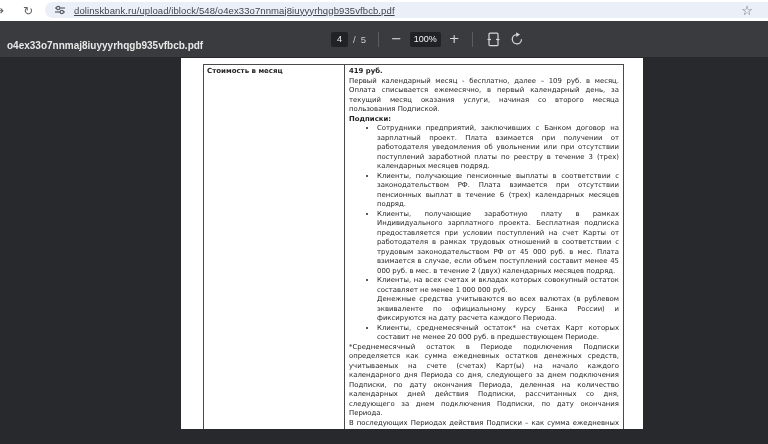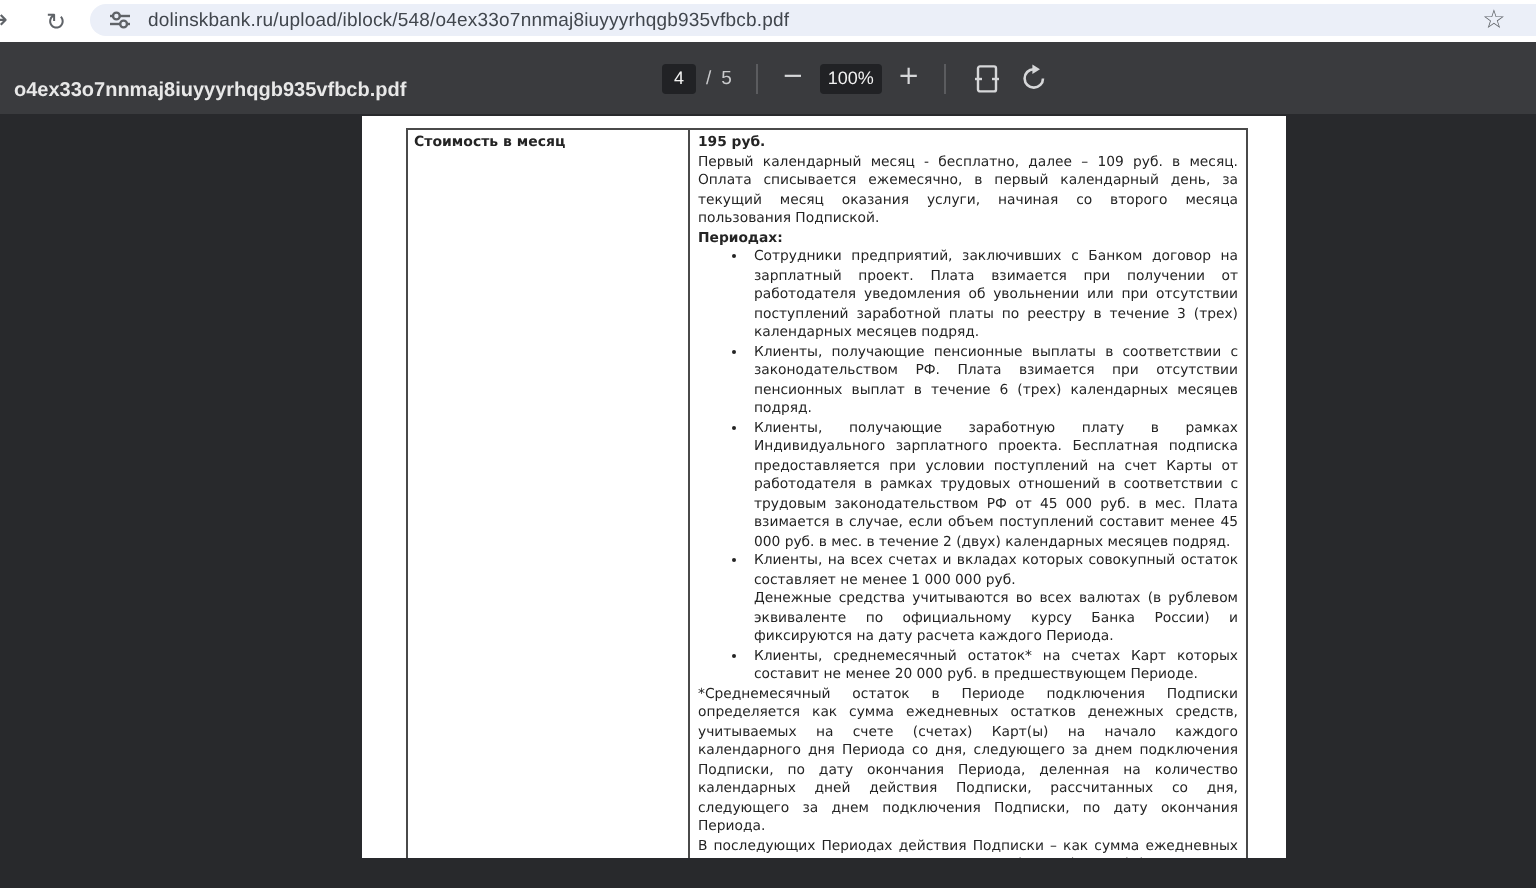--- a/index.html
+++ b/index.html
@@ -9,21 +9,21 @@
   
   .chrome { position:relative; width:768px; height:21px; background:#ffffff; }
   .nav-glyph { position:absolute; top:0; height:21px; display:flex; align-items:center;
                color:#5f6368; font-family:"DejaVu Sans", sans-serif; }
   .forward { left:-7px; font-size:13px; }
   .reload  { left:23px; font-size:12px; }
   .omnibox { position:absolute; left:45px; right:-14px; top:2px; height:16px;
              border-radius:8px; background:#ebeff8; display:flex; align-items:center; }
   .tune-icon { margin-left:9px; display:flex; }
   .url-text { margin-left:8px; font-size:9.5px; color:#41464d; white-space:nowrap;
-              letter-spacing:0.1px; }
+              letter-spacing:0.1px;text-decoration:underline; }
   .star-btn { position:absolute; left:738px; top:0; height:21px; width:18px;
               display:flex; align-items:center; justify-content:center;
               color:#5f6368; font-size:13px; font-family:"DejaVu Sans", sans-serif; }
 
   
   .pdf-toolbar { position:relative; width:768px; height:36px; background:#3a3b3e; }
   .filename { position:absolute; left:7px; top:0; height:48px; display:flex; align-items:center;
               color:#e8e8e8; font-size:10px; font-weight:600; }
   .controls { position:absolute; left:331px; top:0; height:36px; display:flex; align-items:center; }
   .chip { background:#212225; border-radius:2px; color:#f2f2f2; font-size:9px;
@@ -104,23 +104,23 @@
     </span>
   </div>
 </div>
 
 <div class="viewer">
   <div class="page">
 
     <div class="ptable">
       <div class="cell-label">Стоимость в месяц</div>
       <div class="cell-content">
-        <div class="bold-line">195 руб.</div>
+        <div class="bold-line">419 руб.</div>
         <div>Первый календарный месяц - бесплатно, далее – 109 руб. в месяц. Оплата списывается ежемесячно, в первый календарный день, за текущий месяц оказания услуги, начиная со второго месяца пользования Подпиской.</div>
-        <div class="bold-line">Периодах:</div>
+        <div class="bold-line">Подписки:</div>
         <ul>
           <li>Сотрудники предприятий, заключивших с Банком договор на зарплатный проект. Плата взимается при получении от работодателя уведомления об увольнении или при отсутствии поступлений заработной платы по реестру в течение 3 (трех) календарных месяцев подряд.</li>
           <li>Клиенты, получающие пенсионные выплаты в соответствии с законодательством РФ. Плата взимается при отсутствии пенсионных выплат в течение 6 (трех) календарных месяцев подряд.</li>
           <li>Клиенты, получающие заработную плату в рамках Индивидуального зарплатного проекта. Бесплатная подписка предоставляется при условии поступлений на счет Карты от работодателя в рамках трудовых отношений в соответствии с трудовым законодательством РФ от 45 000 руб. в мес. Плата взимается в случае, если объем поступлений составит менее 45 000 руб. в мес. в течение 2 (двух) календарных месяцев подряд.</li>
           <li>
             <div>Клиенты, на всех счетах и вкладах которых совокупный остаток составляет не менее 1 000 000 руб.</div>
             <div>Денежные средства учитываются во всех валютах (в рублевом эквиваленте по официальному курсу Банка России) и фиксируются на дату расчета каждого Периода.</div>
           </li>
           <li>Клиенты, среднемесячный остаток* на счетах Карт которых составит не менее 20 000 руб. в предшествующем Периоде.</li>
         </ul>

